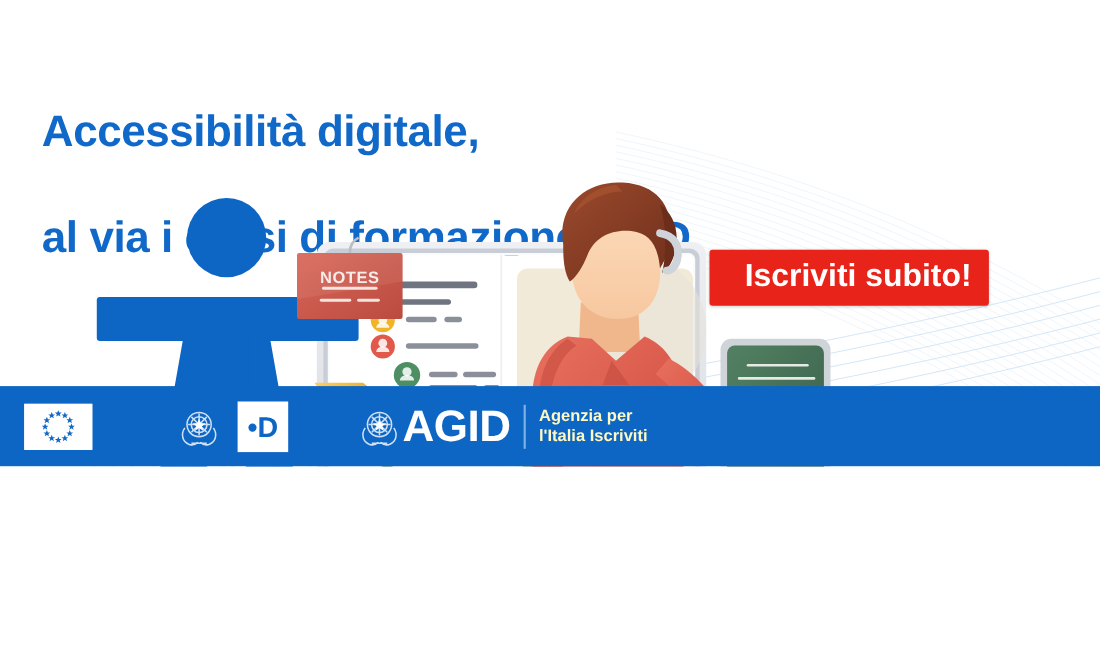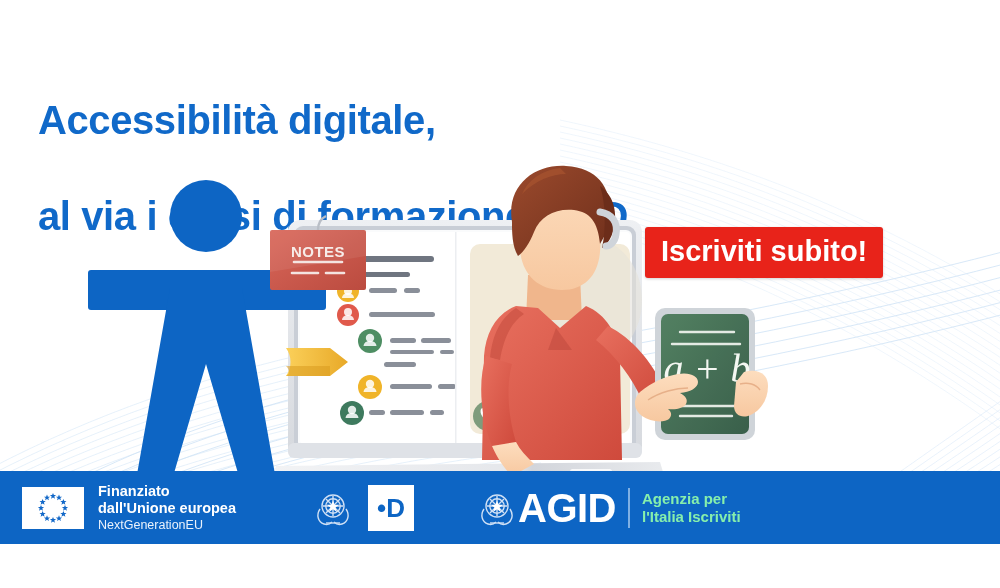--- a/index.html
+++ b/index.html
@@ -4,21 +4,21 @@
 <style>
   * { box-sizing: border-box; margin: 0; padding: 0; }
   html, body {
     width: 1000px; height: 588px;
     overflow: hidden;
     background: #ffffff;
     font-family: "Liberation Sans", sans-serif;
   }
   #stage {
     position: relative;
-    width: 1000px; height: 544px;
+    width: 1000px; height: 424px;
     background: #ffffff;
     overflow: hidden;
   }
 
   
   .bgwaves { position: absolute; inset: 0; pointer-events: none; }
 
   
   .headline {
     position: absolute;
@@ -36,21 +36,21 @@
 
   
   .cta {
     position: absolute;
     left: 645px; top: 227px;
     background: #e8231a;
     color: #ffffff;
     font-weight: bold;
     font-size: 29px;
     line-height: 29px;
-    padding: 10px 16px 12px 16px;
+    padding: 10px 16px 12px 32px;
     border-radius: 3px;
     white-space: nowrap;
     box-shadow: 0 1px 3px rgba(0,0,0,0.18);
     z-index: 60;
   }
 
   
   .illus { position: absolute; left: 0; top: 160px; width: 1000px; height: 360px; }
 
   
@@ -99,21 +99,21 @@
   .dip-text .n { font-weight: normal; font-size: 14px; display: block; letter-spacing: .3px; color:#e3eefb; }
 
   .agid-word {
     color: #ffffff; font-weight: bold; font-size: 40px;
     line-height: 40px; letter-spacing: -0.5px; 
   }
   .agid-rule {
     width: 2px; height: 40px; background: #7fb0e4;
     margin: 0 12px 0 12px; flex: 0 0 auto;
   }
-  .agid-sub { color: #86efac; font-weight: bold; font-size: 15px; line-height: 1.2; }
+  .agid-sub { color: #fef9c3; font-weight: bold; font-size: 15px; line-height: 1.2; }
   .agid-sub span { display: block; }
 </style>
 </head>
 <body>
 
 <div id="stage">
 
   <svg class="bgwaves" viewBox="0 0 1000 588" preserveAspectRatio="none" aria-hidden="true">
     <defs>
       <clipPath id="clipAll">
@@ -463,25 +463,20 @@
               <g transform="rotate(300) translate(0,-12) rotate(-300)">
                   <polygon points="0,-3.1 0.9,-0.9 3.1,-0.9 1.3,0.5 2,2.7 0,1.4 -2,2.7 -1.3,0.5 -3.1,-0.9 -0.9,-0.9"></polygon>
                 </g>
               <g transform="rotate(330) translate(0,-12) rotate(-330)">
                   <polygon points="0,-3.1 0.9,-0.9 3.1,-0.9 1.3,0.5 2,2.7 0,1.4 -2,2.7 -1.3,0.5 -3.1,-0.9 -0.9,-0.9"></polygon>
                 </g>
             </g>
           </g>
         </svg>
       </div>
-      <div class="eu-text">
-        <span class="b">Finanziato</span>
-        <span class="b">dall'Unione europea</span>
-        <span class="s">NextGenerationEU</span>
-      </div>
     </div>
 
     <div class="fcell f-dip">
       <svg class="emblem" viewBox="0 0 42 42" aria-hidden="true">
         <g fill="none" stroke="#cfe0f5" stroke-width="1.4">
           <circle cx="21" cy="19" r="11"></circle>
           <circle cx="21" cy="19" r="7.2"></circle>
           <path d="M21,9 L21,29 M11,19 L31,19 M14,12 L28,26 M28,12 L14,26"></path>
           <path d="M8,22 C 4,28 6,35 12,37 C 15,38 18,37 20,35"></path>
           <path d="M34,22 C 38,28 36,35 30,37 C 27,38 24,37 22,35"></path>

